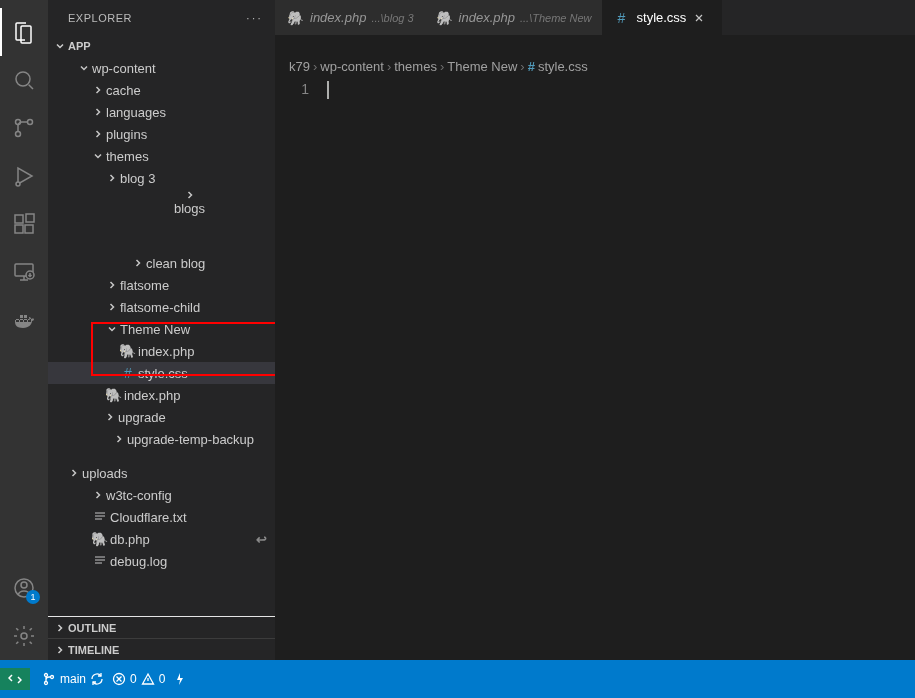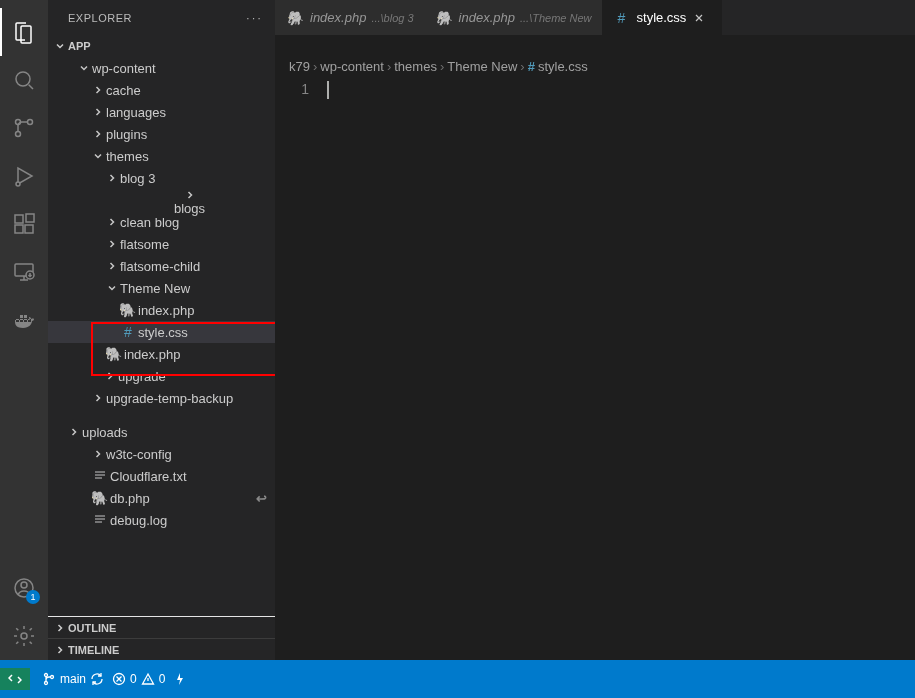--- a/index.html
+++ b/index.html
@@ -175,21 +175,21 @@
         <span>blog 3</span>
       </div>
       <div class="tree-item" style="padding-left:56px;flex-direction:column;">
         <span class="twisty">
             <svg width="12" height="12" viewBox="0 0 12 12">
               <path d="M4.5 3l3 3-3 3" stroke="currentColor" fill="none" stroke-width="1.5"></path>
             </svg>
           </span>
         <span>blogs</span>
       </div>
-      <div class="tree-item" style="padding-left:56px;">
+      <div class="tree-item" style="padding-left:82px;margin-top:41px;">
         <span class="twisty">
             <svg width="12" height="12" viewBox="0 0 12 12">
               <path d="M4.5 3l3 3-3 3" stroke="currentColor" fill="none" stroke-width="1.5"></path>
             </svg>
           </span>
         <span>clean blog</span>
       </div>
       <div class="tree-item" style="padding-left:56px;">
         <span class="twisty">
             <svg width="12" height="12" viewBox="0 0 12 12">
@@ -227,21 +227,21 @@
         <span>index.php</span>
       </div>
       <div class="tree-item" style="padding-left:54px;">
         <span class="twisty">
             <svg width="12" height="12" viewBox="0 0 12 12">
               <path d="M4.5 3l3 3-3 3" stroke="currentColor" fill="none" stroke-width="1.5"></path>
             </svg>
           </span>
         <span>upgrade</span>
       </div>
-      <div class="tree-item" style="padding-left:42px;">
+      <div class="tree-item" style="padding-left:42px;justify-content:center;">
         <span class="twisty">
             <svg width="12" height="12" viewBox="0 0 12 12">
               <path d="M4.5 3l3 3-3 3" stroke="currentColor" fill="none" stroke-width="1.5"></path>
             </svg>
           </span>
         <span>upgrade-temp-backup</span>
       </div>
       <div class="tree-item" style="padding-left:18px;margin-top:12px;">
         <span class="twisty">
             <svg width="12" height="12" viewBox="0 0 12 12">

